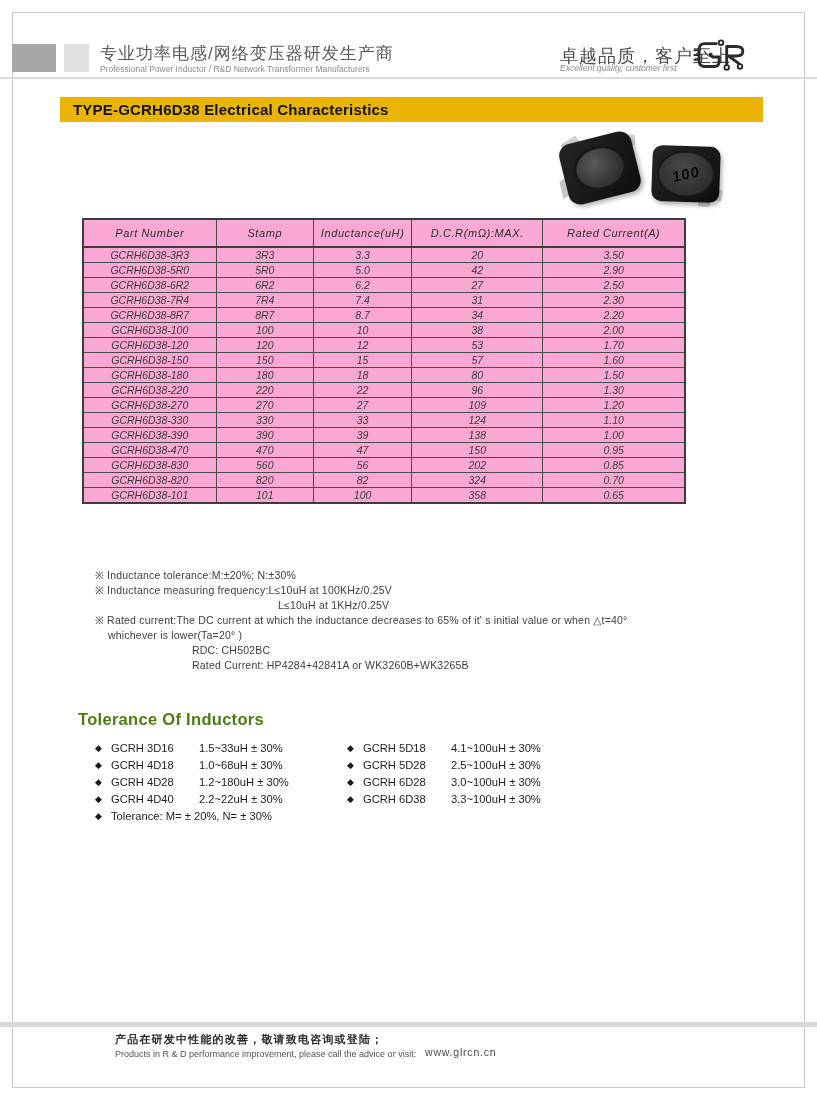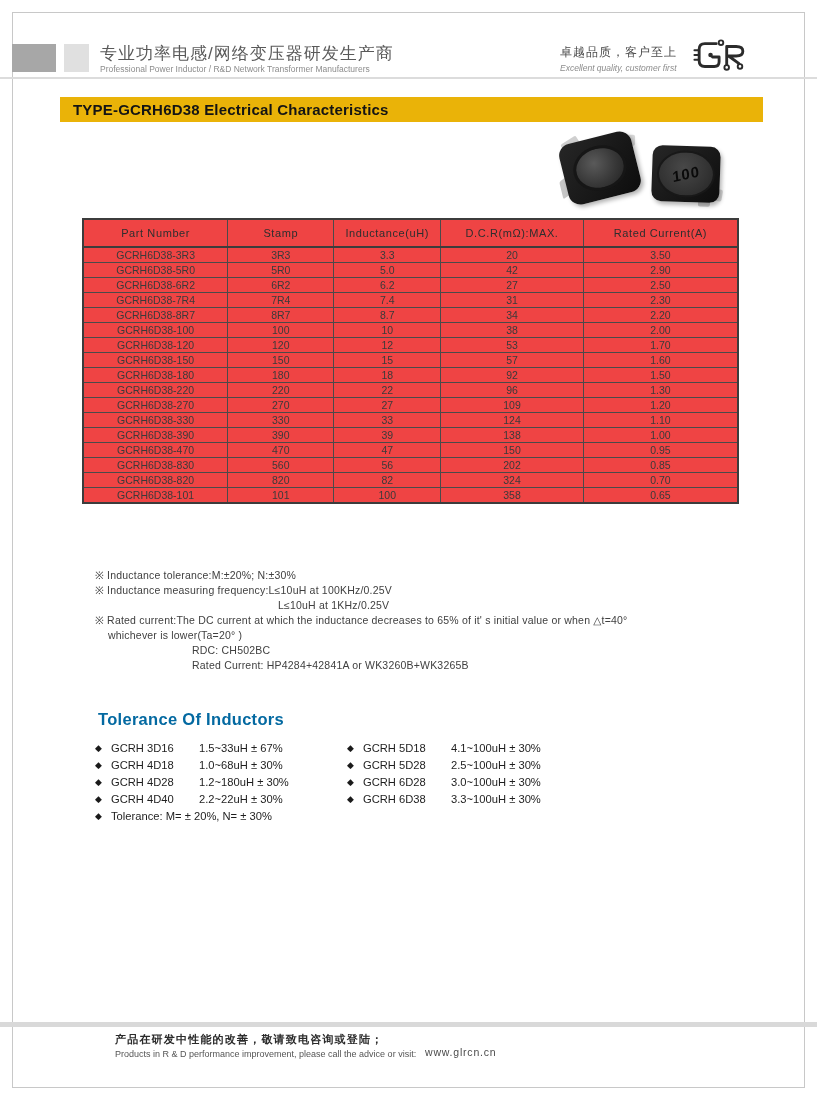--- a/index.html
+++ b/index.html
@@ -6,21 +6,21 @@
   body { background:#ffffff; font-family:"Liberation Sans", sans-serif; }
   .page { position:relative; width:817px; height:1101px; background:#fff; overflow:hidden; }
   .page-border { position:absolute; left:12px; top:12px; width:793px; height:1076px;
                  border:1px solid #c8c8c8; }
 
   
   .sq-dark  { position:absolute; left:12px; top:44px; width:44px; height:28px; background:#a7a7a7; }
   .sq-light { position:absolute; left:64px; top:44px; width:25px; height:28px; background:#e0e0e0; }
   .company-zh { position:absolute; left:100px; top:42px; font-size:17px; color:#595959; letter-spacing:1px; }
   .company-en { position:absolute; left:100px; top:64px; font-size:8.5px; color:#8c8c8c; }
-  .tagline-zh { position:absolute; left:560px; top:44px; font-size:12px; color:#4a4a4a; letter-spacing:1px; }
+  .tagline-zh { position:absolute; left:560px; top:44px; font-size:18px; color:#4a4a4a; letter-spacing:1px; }
   .tagline-en { position:absolute; left:560px; top:63px; font-size:8.5px; font-style:italic; color:#8c8c8c; }
   .logo { position:absolute; left:692px; top:37px; width:58px; height:38px; }
   .hr-top { position:absolute; left:0; top:77px; width:817px; height:2px; background:#dcdcdc; }
 
   
   .title-bar { position:absolute; left:60px; top:97px; width:703px; height:25px; background:#eab308;
                font-size:15px; font-weight:bold; color:#141414; line-height:25px; padding-left:13px;
                letter-spacing:0.2px; }
 
   
@@ -39,37 +39,37 @@
   .stamp { position:absolute; left:50%; top:50%; transform:translate(-50%,-54%) rotate(-14deg) skewX(-6deg);
            font-weight:bold; font-size:15px; color:#0a0a0a; letter-spacing:1px; }
   .clip { position:absolute; background:#cfcfcf; border-radius:2px; }
   .clip-a { left:-6px; top:32px; width:13px; height:18px; transform:skewY(-22deg); background:#c6c6c6; }
   .clip-b { right:-4px; top:5px; width:16px; height:11px; transform:rotate(14deg); background:#dadada; }
   .clip-c { left:5px; top:-4px; width:18px; height:10px; transform:rotate(-18deg); }
   .t1 { right:-3px; bottom:2px; width:9px; height:12px; transform:rotate(8deg); background:#d8d8d8; }
   .t2 { right:9px; bottom:-4px; width:12px; height:8px; background:#c9c9c9; }
 
   
-  .spec-table { position:absolute; left:82px; top:218px; width:657px; border-collapse:collapse;
-                border:2px solid #3c3c3c; table-layout:fixed; background:#ef4444; }
+  .spec-table { position:absolute; left:82px; top:218px; width:604px; border-collapse:collapse;
+                border:2px solid #3c3c3c; table-layout:fixed; background:#f9a8d4;font-style:italic; }
   .spec-table th { border:1px solid #4a4a4a; border-bottom:2px solid #3c3c3c; height:28px;
                    font-size:11px; font-weight:normal; color:#2e2e2e; letter-spacing:0.6px; }
   .spec-table td { border:1px solid #4a4a4a; font-size:10.5px; color:#3a3a3a; text-align:center;
                    height:14px; padding:0; line-height:14px; }
 
   
   .notes { position:absolute; left:95px; top:568px; }
   .note { font-size:10.5px; line-height:15px; color:#404040; white-space:pre; letter-spacing:0.2px; }
   .ind-l { margin-left:183px; }
   .ind-s { margin-left:13px; }
   .ind-m { margin-left:97px; }
 
   
-  .tol-title { position:absolute; left:78px; top:710px; font-size:16.5px; font-weight:bold; color:#0369a1;
-               letter-spacing:0.3px;margin-left:20px; }
+  .tol-title { position:absolute; left:78px; top:710px; font-size:16.5px; font-weight:bold; color:#4d7c0f;
+               letter-spacing:0.3px; }
   .tol-cols { position:absolute; left:95px; top:740px; display:flex; }
   .tol-col { width:252px; }
   .tol-item { font-size:11.2px; line-height:17px; color:#1e1e1e; white-space:nowrap; }
   .tol-bullet { display:inline-block; width:16px; font-size:9px; vertical-align:1px; color:#1a1a1a; }
   .tol-name { display:inline-block; min-width:88px; }
 
   
   .hr-bottom { position:absolute; left:0; top:1022px; width:817px; height:5px; background:#d9d9d9; }
   .footer-zh { position:absolute; left:115px; top:1032px; font-size:11px; font-weight:bold; color:#2b2b2b;
                letter-spacing:1.2px; }
@@ -203,21 +203,21 @@
           <td>150</td>
           <td>15</td>
           <td>57</td>
           <td>1.60</td>
         </tr>
 
         <tr>
           <td>GCRH6D38-180</td>
           <td>180</td>
           <td>18</td>
-          <td>92</td>
+          <td>80</td>
           <td>1.50</td>
         </tr>
 
         <tr>
           <td>GCRH6D38-220</td>
           <td>220</td>
           <td>22</td>
           <td>96</td>
           <td>1.30</td>
         </tr>
@@ -297,21 +297,21 @@
       <div class="note ind-m">RDC: CH502BC</div>
 
       <div class="note ind-m">Rated Current: HP4284+42841A or WK3260B+WK3265B</div>
     </div>
 
   <div class="tol-title">Tolerance Of Inductors</div>
   <div class="tol-cols">
     <div class="tol-col">
 
         <div class="tol-item">
-          <span class="tol-bullet">◆</span><span class="tol-name">GCRH 3D16</span><span>1.5~33uH ± 67%</span>
+          <span class="tol-bullet">◆</span><span class="tol-name">GCRH 3D16</span><span>1.5~33uH ± 30%</span>
         </div>
 
         <div class="tol-item">
           <span class="tol-bullet">◆</span><span class="tol-name">GCRH 4D18</span><span>1.0~68uH ± 30%</span>
         </div>
 
         <div class="tol-item">
           <span class="tol-bullet">◆</span><span class="tol-name">GCRH 4D28</span><span>1.2~180uH ± 30%</span>
         </div>
 

